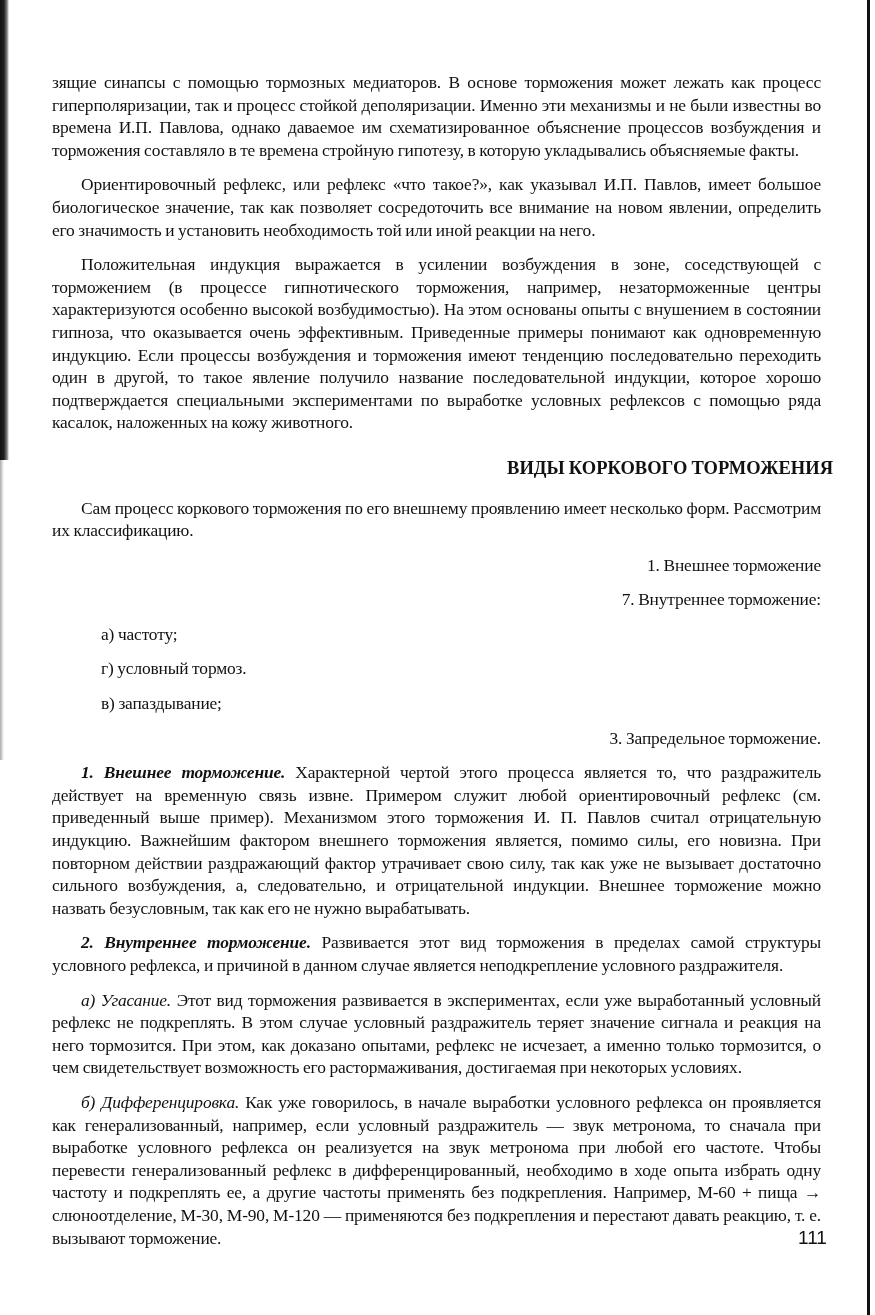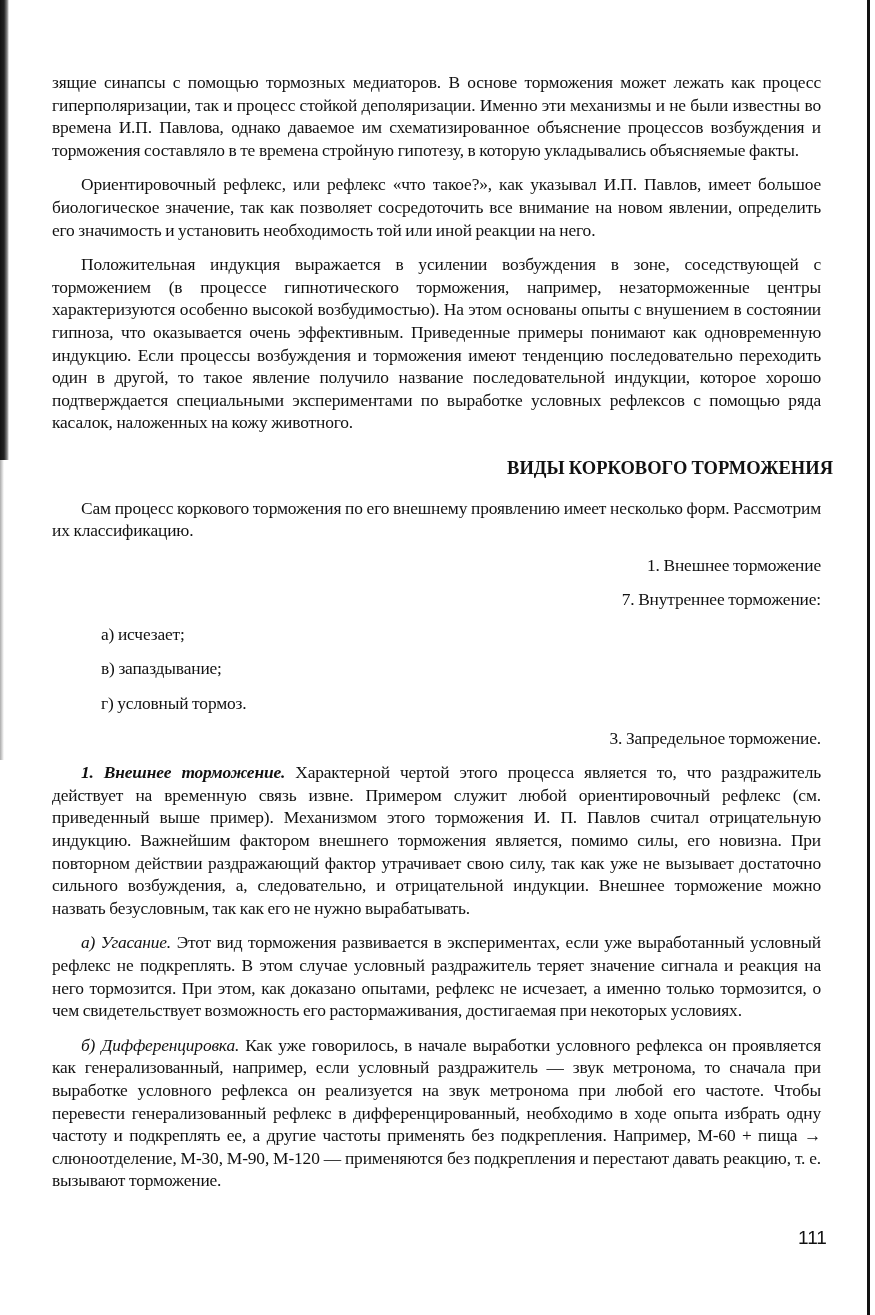--- a/index.html
+++ b/index.html
@@ -49,23 +49,24 @@
   <p>зящие синапсы с помощью тормозных медиаторов. В основе торможения может лежать как процесс гиперполяризации, так и процесс стойкой деполяризации. Именно эти механизмы и не были известны во времена И.П. Павлова, однако даваемое им схематизированное объяснение процессов возбуждения и торможения составляло в те времена стройную гипотезу, в которую укладывались объясняемые факты.</p>
   <p class="indent">Ориентировочный рефлекс, или рефлекс «что такое?», как указывал И.П. Павлов, имеет большое биологическое значение, так как позволяет сосредоточить все внимание на новом явлении, определить его значимость и установить необходимость той или иной реакции на него.</p>
   <p class="indent">Положительная индукция выражается в усилении возбуждения в зоне, соседствующей с торможением (в процессе гипнотического торможения, например, незаторможенные центры характеризуются особенно высокой возбудимостью). На этом основаны опыты с внушением в состоянии гипноза, что оказывается очень эффективным. Приведенные примеры понимают как одновременную индукцию. Если процессы возбуждения и торможения имеют тенденцию последовательно переходить один в другой, то такое явление получило название последовательной индукции, которое хорошо подтверждается специальными экспериментами по выработке условных рефлексов с помощью ряда касалок, наложенных на кожу животного.</p>
 
   <p class="heading">ВИДЫ КОРКОВОГО ТОРМОЖЕНИЯ</p>
 
   <p class="indent">Сам процесс коркового торможения по его внешнему проявлению имеет несколько форм. Рассмотрим их классификацию.</p>
 
   <p class="list-item">1. Внешнее торможение</p>
   <p class="list-item">7. Внутреннее торможение:</p>
-  <p class="sub-item">а) исчезает;</p>
+  <p class="sub-item">а) частоту;</p>
+  <p class="sub-item">г) условный тормоз.</p>
   <p class="sub-item">в) запаздывание;</p>
-  <p class="sub-item">г) условный тормоз.</p>
   <p class="list-item">3. Запредельное торможение.</p>
 
   <p class="indent"><span class="b">1. Внешнее торможение.</span><span> Характерной чертой этого процесса является то, что раздражитель действует на временную связь извне. Примером служит любой ориентировочный рефлекс (см. приведенный выше пример). Механизмом этого торможения И. П. Павлов считал отрицательную индукцию. Важнейшим фактором внешнего торможения является, помимо силы, его новизна. При повторном действии раздражающий фактор утрачивает свою силу, так как уже не вызывает достаточно сильного возбуждения, а, следовательно, и отрицательной индукции. Внешнее торможение можно назвать безусловным, так как его не нужно вырабатывать.</span></p>
+  <p class="indent"><span class="b">2. Внутреннее торможение.</span><span> Развивается этот вид торможения в пределах самой структуры условного рефлекса, и причиной в данном случае является неподкрепление условного раздражителя.</span></p>
   <p class="indent"><span class="i">а) Угасание.</span><span> Этот вид торможения развивается в экспериментах, если уже выработанный условный рефлекс не подкреплять. В этом случае условный раздражитель теряет значение сигнала и реакция на него тормозится. При этом, как доказано опытами, рефлекс не исчезает, а именно только тормозится, о чем свидетельствует возможность его растормаживания, достигаемая при некоторых условиях.</span></p>
   <p class="indent"><span class="i">б) Дифференцировка.</span><span> Как уже говорилось, в начале выработки условного рефлекса он проявляется как генерализованный, например, если условный раздражитель — звук метронома, то сначала при выработке условного рефлекса он реализуется на звук метронома при любой его частоте. Чтобы перевести генерализованный рефлекс в дифференцированный, необходимо в ходе опыта избрать одну частоту и подкреплять ее, а другие частоты применять без подкрепления. Например, М-60 + пища → слюноотделение, М-30, М-90, М-120 — применяются без подкрепления и перестают давать реакцию, т. е. вызывают торможение.</span></p>
 </div>
 
 <div class="page-number">111</div>
 
 </body></html>

